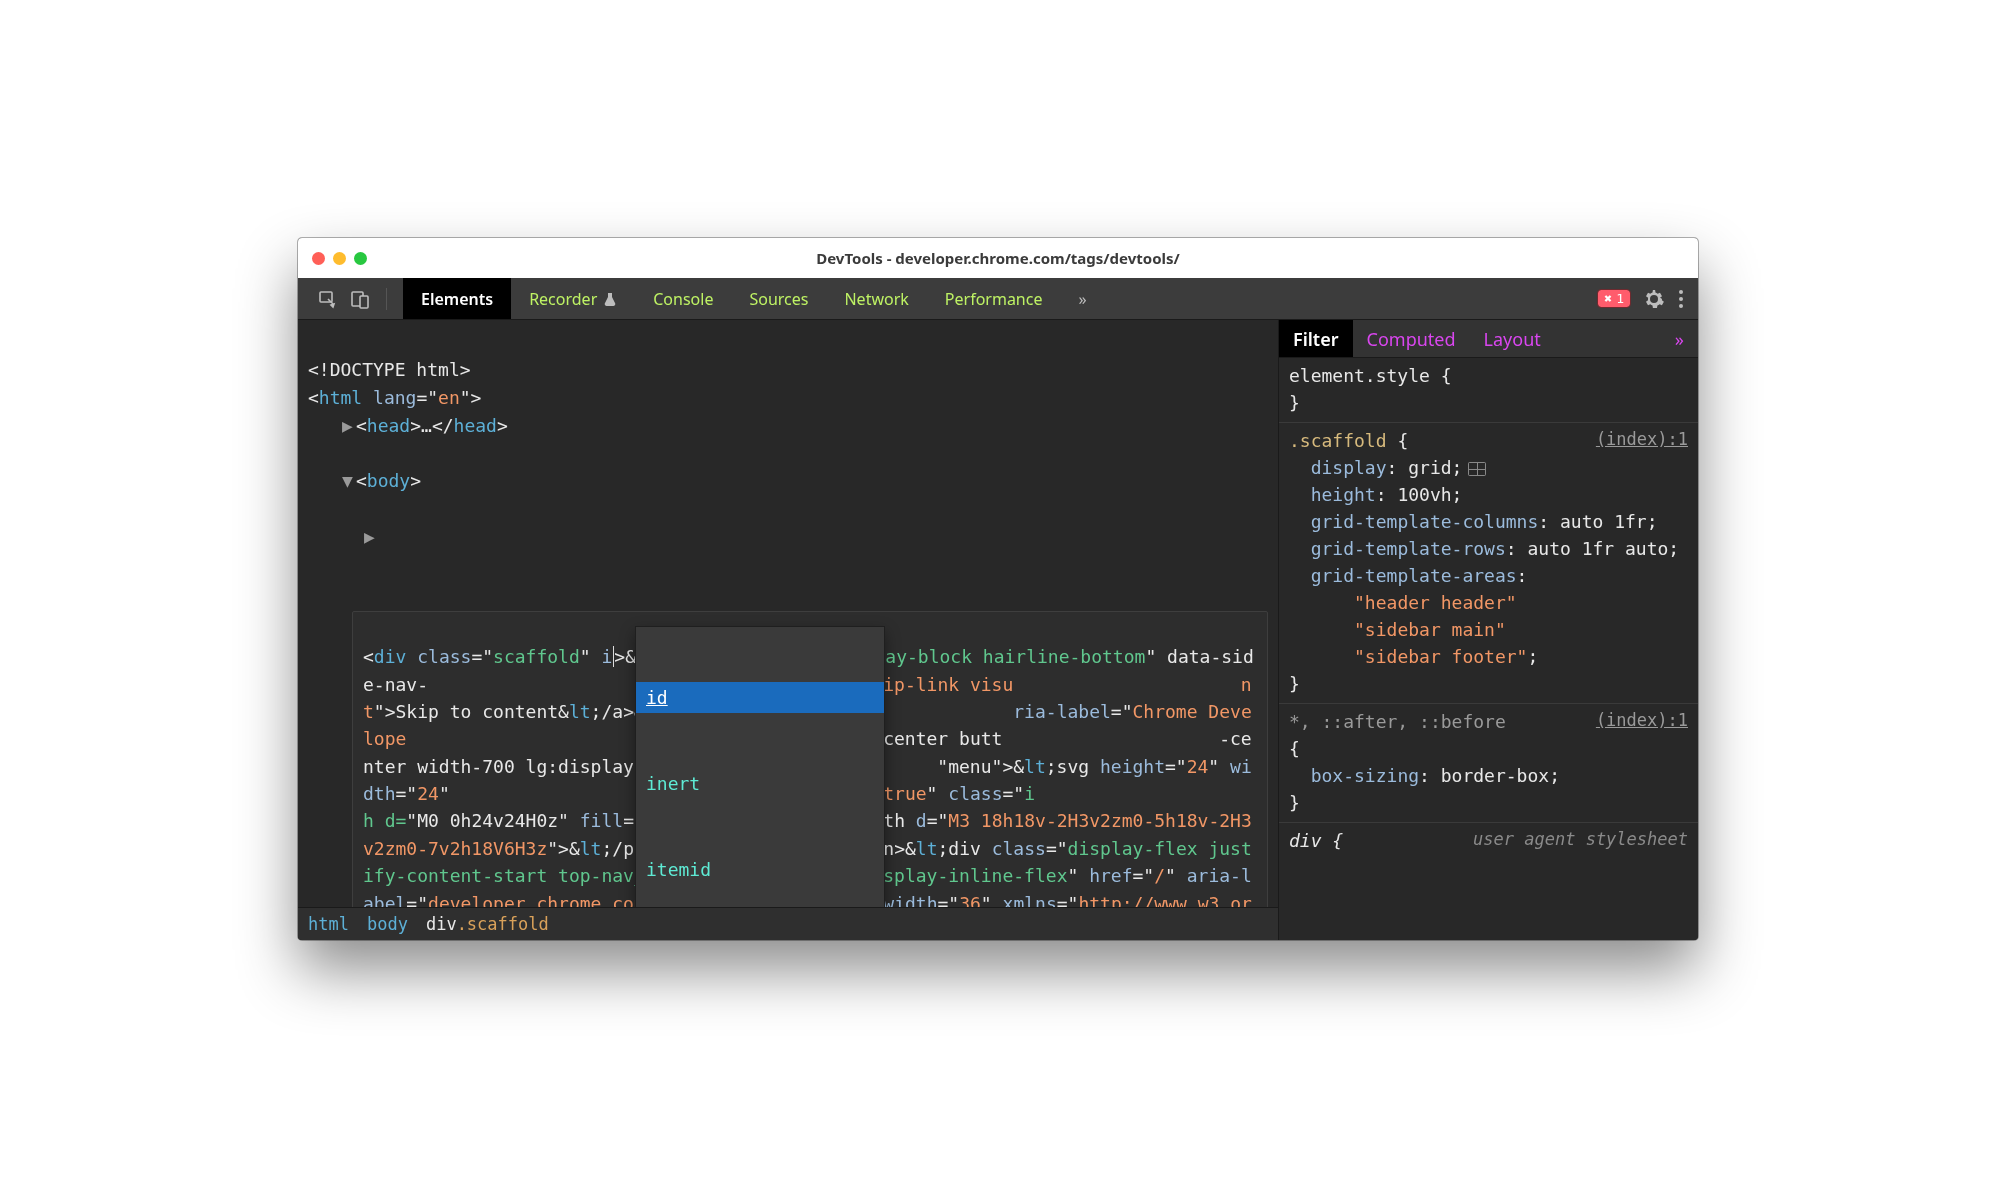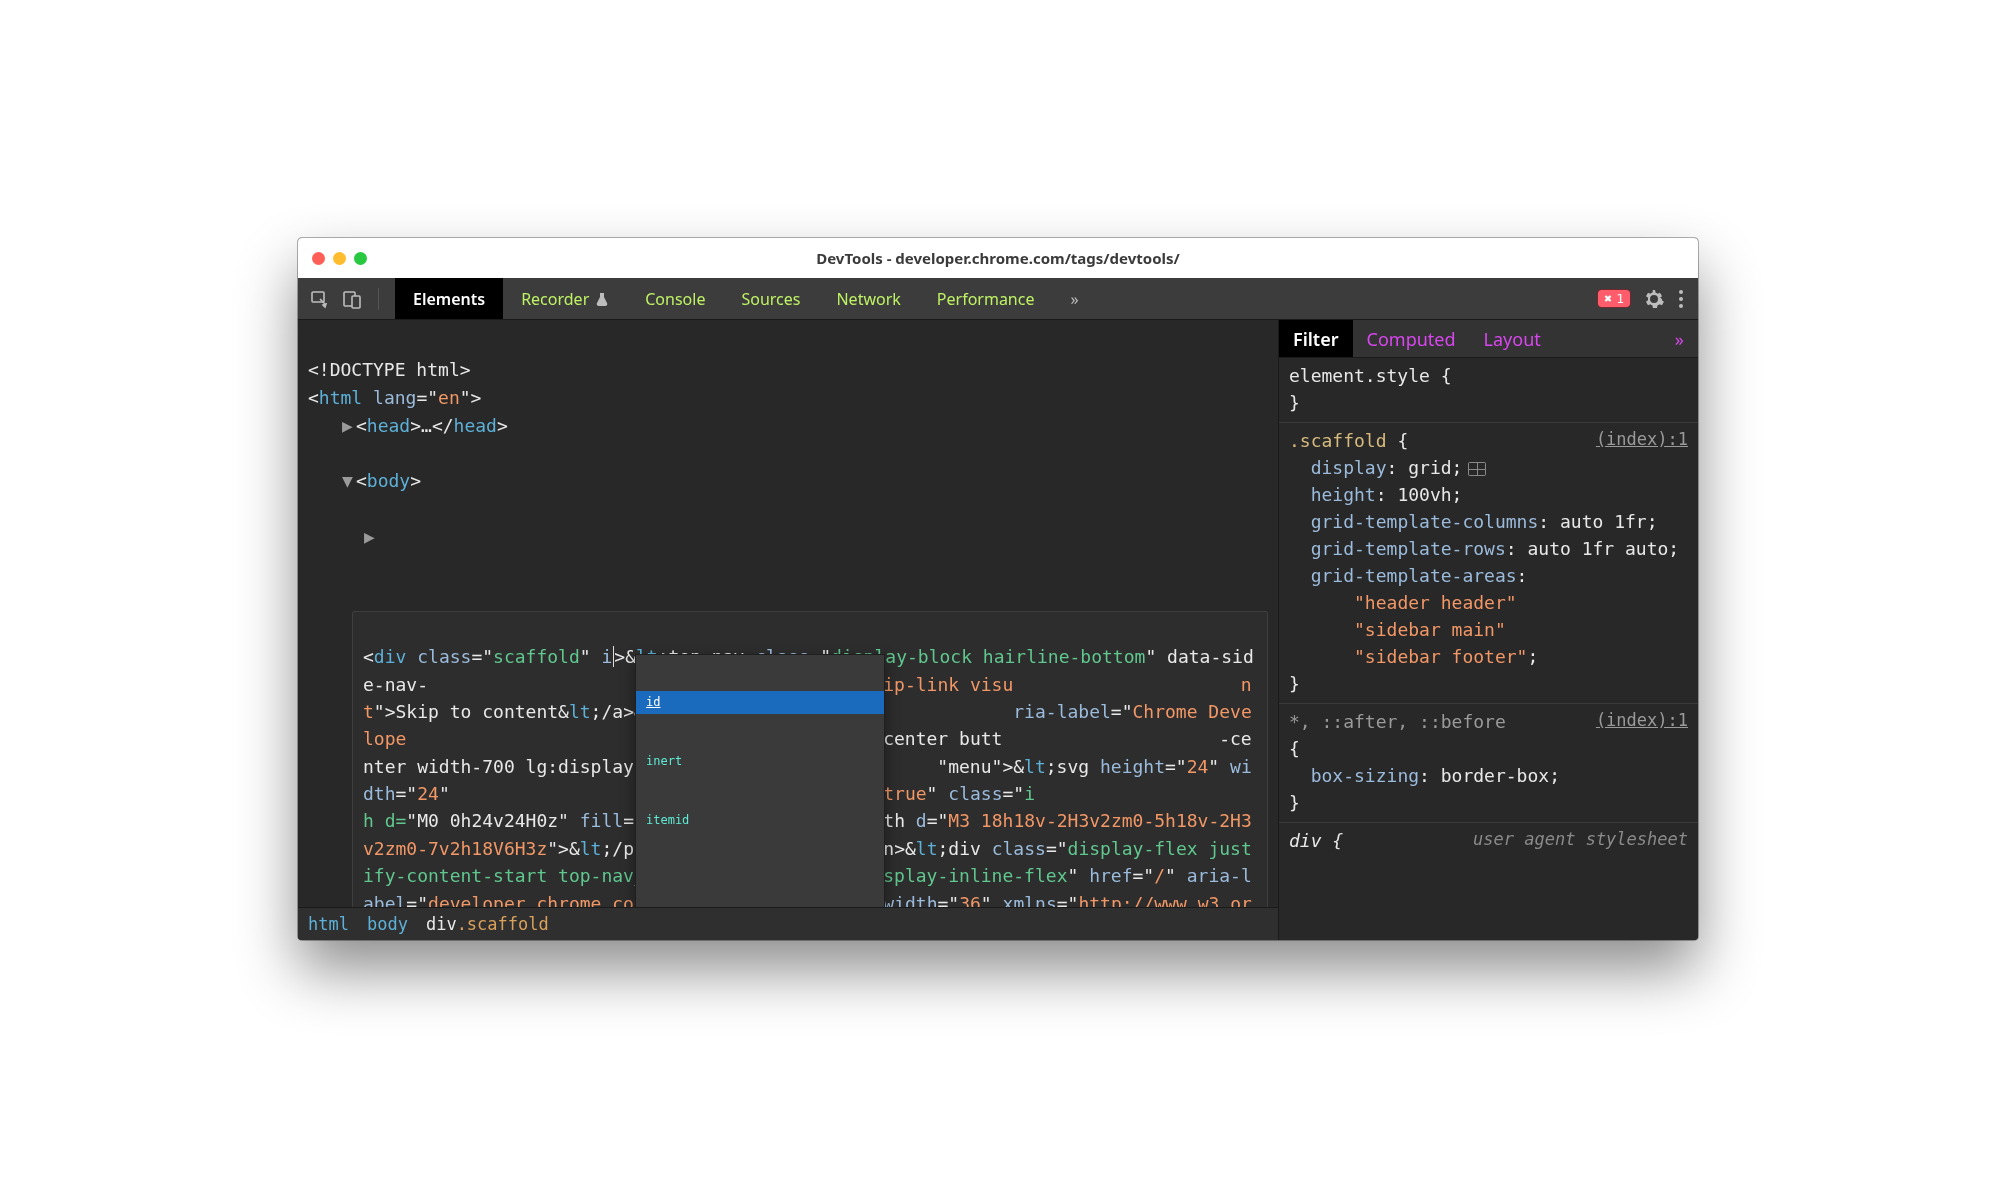--- a/index.html
+++ b/index.html
@@ -46,20 +46,21 @@
   }
 
   
   .toolbar {
     display: flex; align-items: center;
     background: #3c3c3c;
     height: 42px;
     border-bottom: 1px solid #1a1a1a;
     font-family: -apple-system, system-ui, sans-serif;
     font-size: 16px;
+    padding-left: 8px;
   }
   .toolbar .leftctl { display:flex; align-items:center; gap:12px; padding:0 12px; }
   .toolbar .divider { width:1px; height:22px; background:#555; margin:0 4px; }
   .tabs { display:flex; align-self:stretch; }
   .tab { padding: 0 18px; display:flex; align-items:center; gap:6px; color:#bef264; cursor:pointer; }
   .tab.active { background:#000; color:#fff; font-weight:600; }
   .toolbar .spacer { flex:1; }
   .rightctl { display:flex; align-items:center; gap:14px; padding:0 14px; }
   .err-badge {
     background:#ff5c6c; color:#fff; border-radius:3px; padding:1px 6px;
@@ -110,26 +111,26 @@
     overflow: hidden;
   }
   .caret {
     border-left: 1px solid #dcdcdc;
     margin-left: 1px;
   }
 
   
   .ac {
     position: absolute;
-    top: 42px; left: 282px;
+    top: 14px; left: 282px;
     width: 250px;
     background: #3a3a3a;
     border: 1px solid #1f1f1f;
     box-shadow: 0 6px 14px rgba(0,0,0,.4);
-    font-size: 12px;
+    font-size: 18px;
     z-index: 5;
   }
   .ac .item { padding: 2px 10px; color:#5eead4; }
   .ac .item.sel { background:#1a6bbd; color:#fff; }
   .ac .item.sel span { text-decoration: underline; }
 
   
   .crumbs {
     border-top: 1px solid #1a1a1a;
     background: #2f2f2f;

